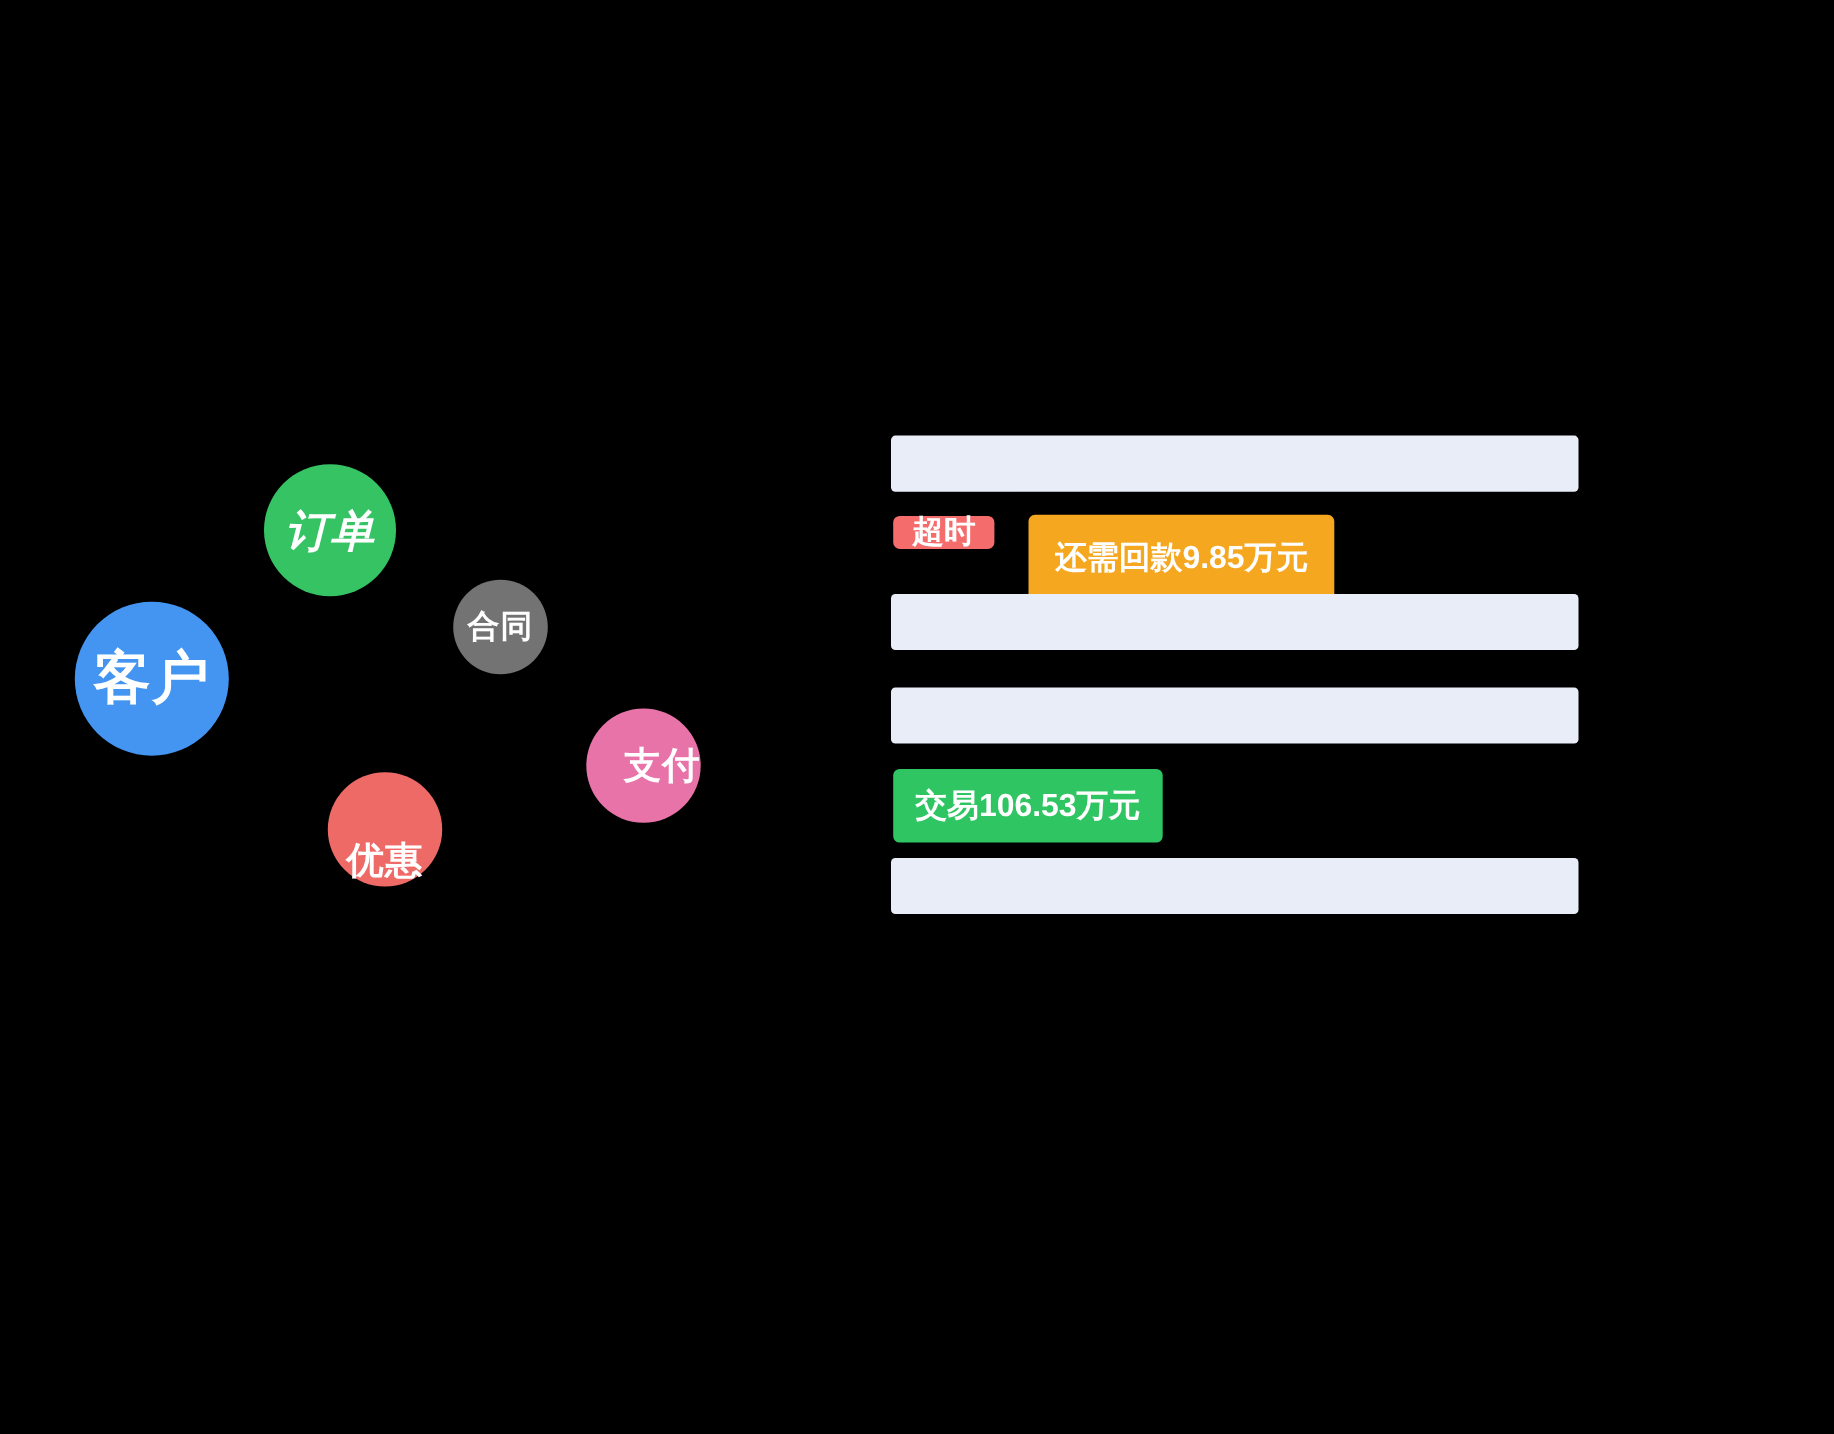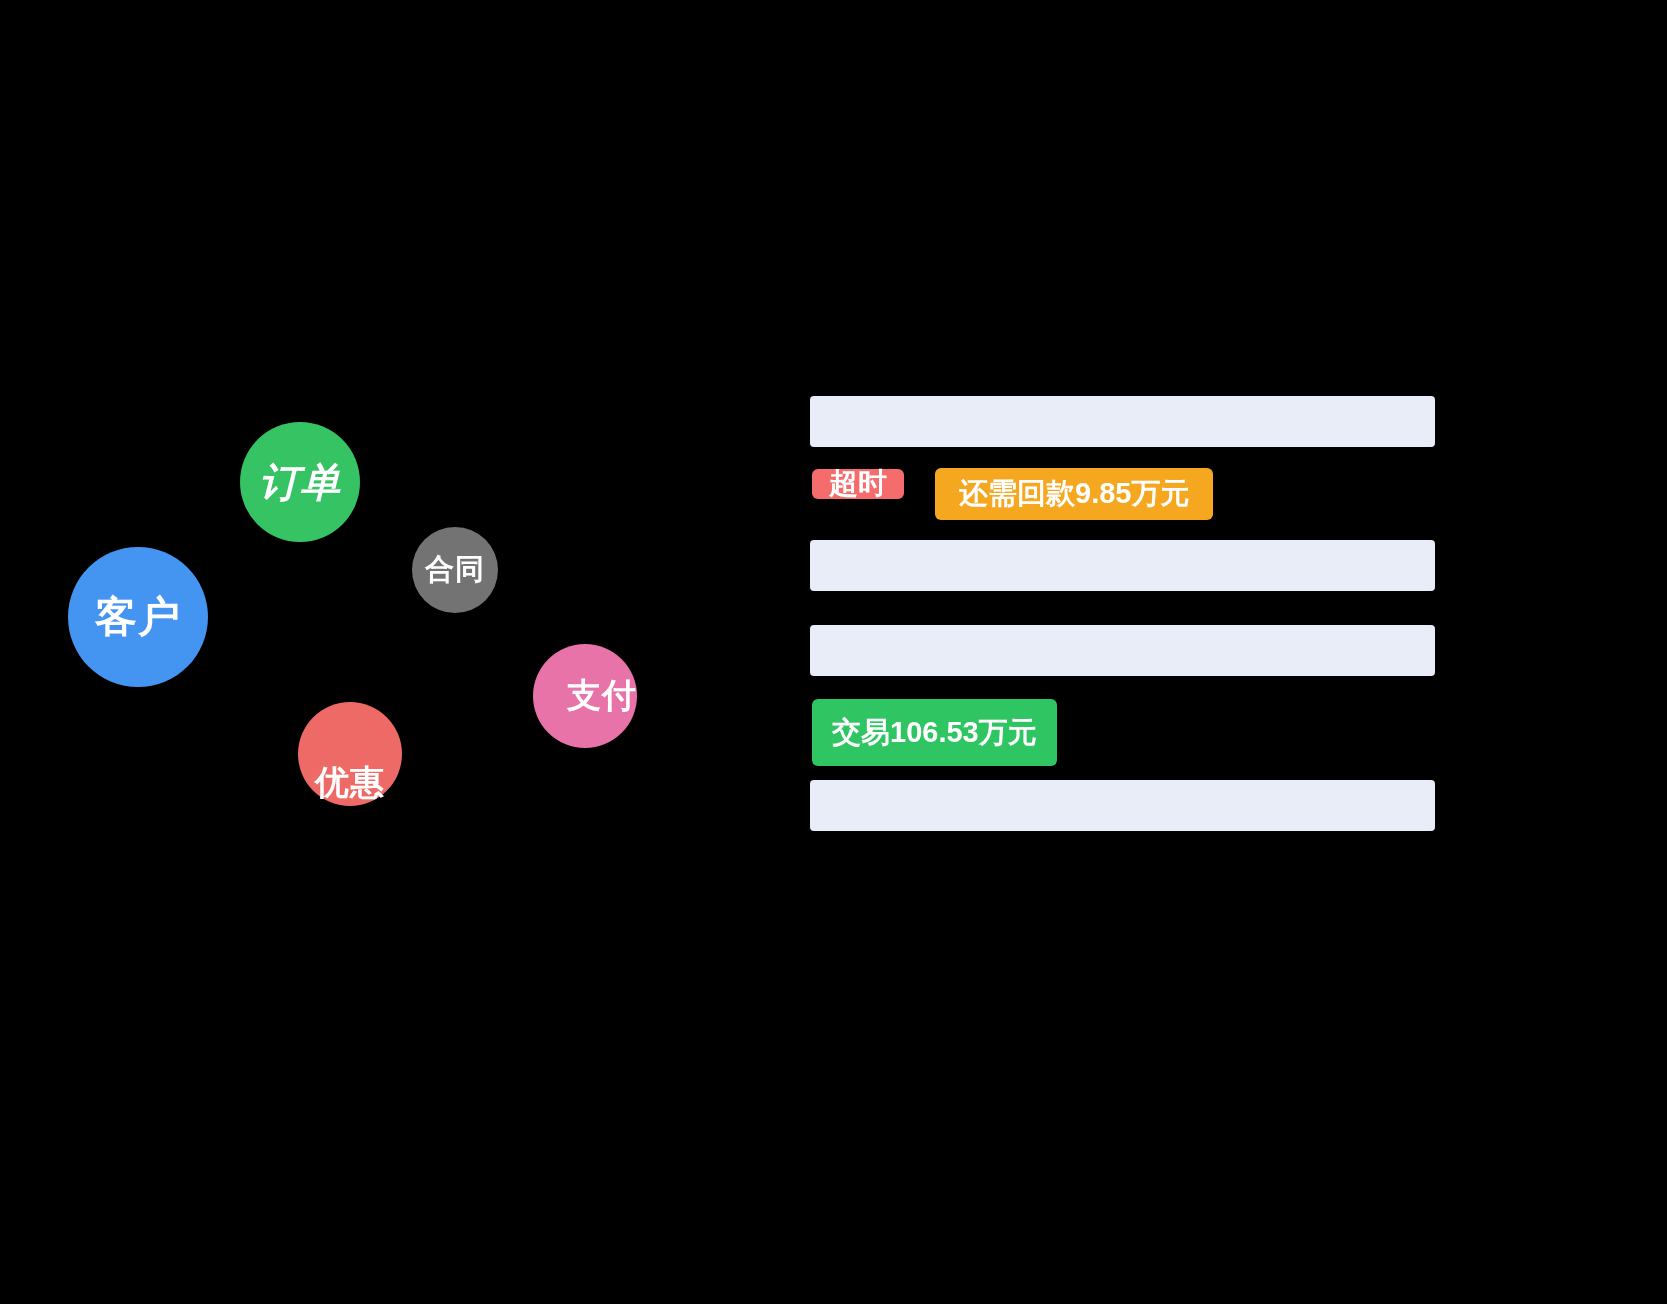--- a/index.html
+++ b/index.html
@@ -22,21 +22,21 @@
     position: absolute;
     border-radius: 50%;
     display: flex;
     align-items: center;
     justify-content: center;
     color: #ffffff;
     font-weight: bold;
     letter-spacing: 1px;
   }
   .bubble-order    { left: 240px; top: 422px; width: 120px; height: 120px; font-size: 40px; }
-  .bubble-customer { left:  68px; top: 547px; width: 140px; height: 140px; font-size: 42px; }
+  .bubble-customer { left:  68px; top: 547px; width: 140px; height: 140px; font-size: 52px; }
   .bubble-contract { left: 412px; top: 527px; width:  86px; height:  86px; font-size: 29px; }
   .bubble-invoice  { left: 568px; top: 486px; width: 104px; height: 104px; font-size: 34px; }
   .bubble-payment  { left: 533px; top: 644px; width: 104px; height: 104px; font-size: 34px; justify-content: flex-end; }
   .bubble-discount { left: 298px; top: 702px; width: 104px; height: 104px; font-size: 34px; }
   
   .skeleton-bar {
     position: absolute;
     left: 810px;
     width: 625px;
     height: 51px;
@@ -50,21 +50,21 @@
     position: absolute;
     display: flex;
     align-items: center;
     justify-content: center;
     color: #ffffff;
     font-weight: bold;
     border-radius: 6px;
     white-space: nowrap;
   }
   .badge-timeout { left: 812px; top: 469px; height: 30px; padding: 0 17px; font-size: 29px; }
-  .badge-payback { left: 935px; top: 468px; height: 44px; padding: 4px 24px; font-size: 29px; }
+  .badge-payback { left: 935px; top: 468px; height: 44px; padding: 17px 24px; font-size: 29px; }
   .badge-deal    { left: 812px; top: 699px; height: 43px; padding: 12px 20px; font-size: 29px; }
 </style>
 </head>
 <body>
 
 <div class="canvas">
 
   <div class="bubble bubble-order" style="background: rgb(53, 195, 100); font-style: italic;">
     <span>订单</span>
   </div>

